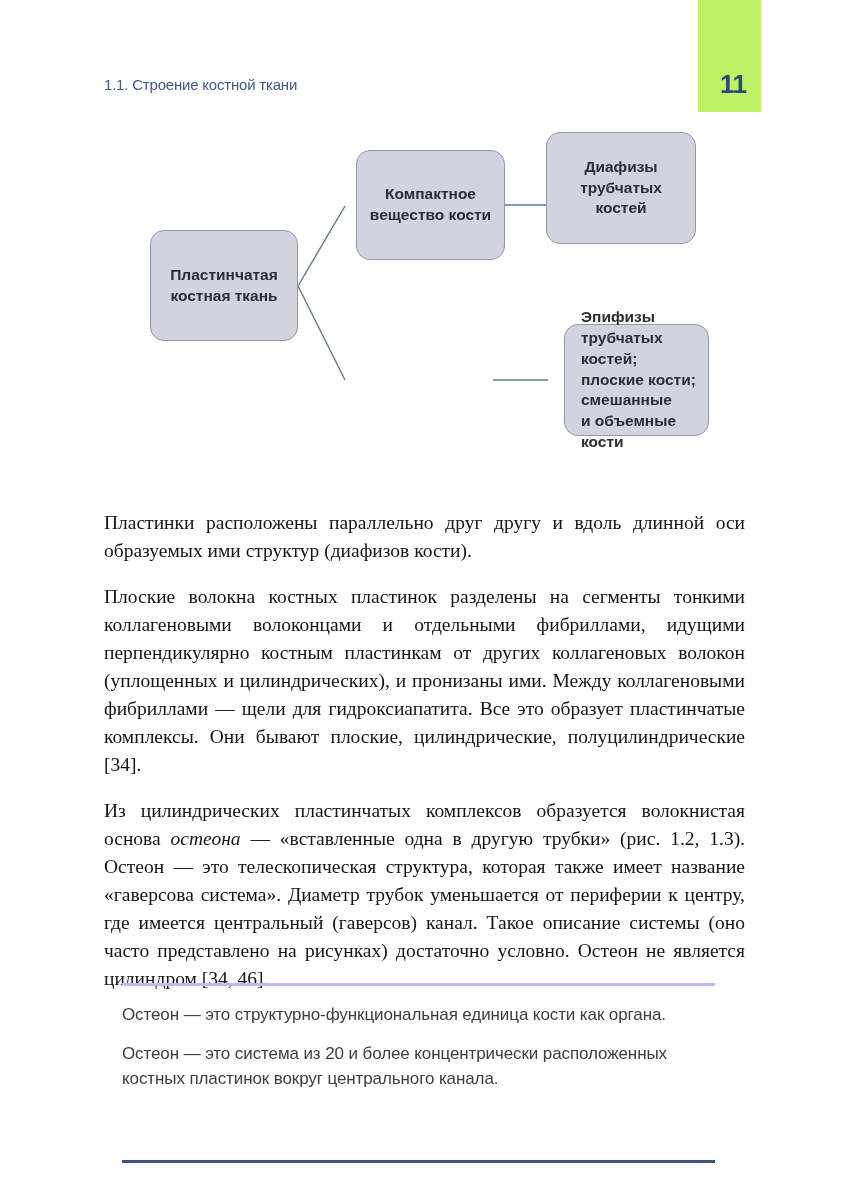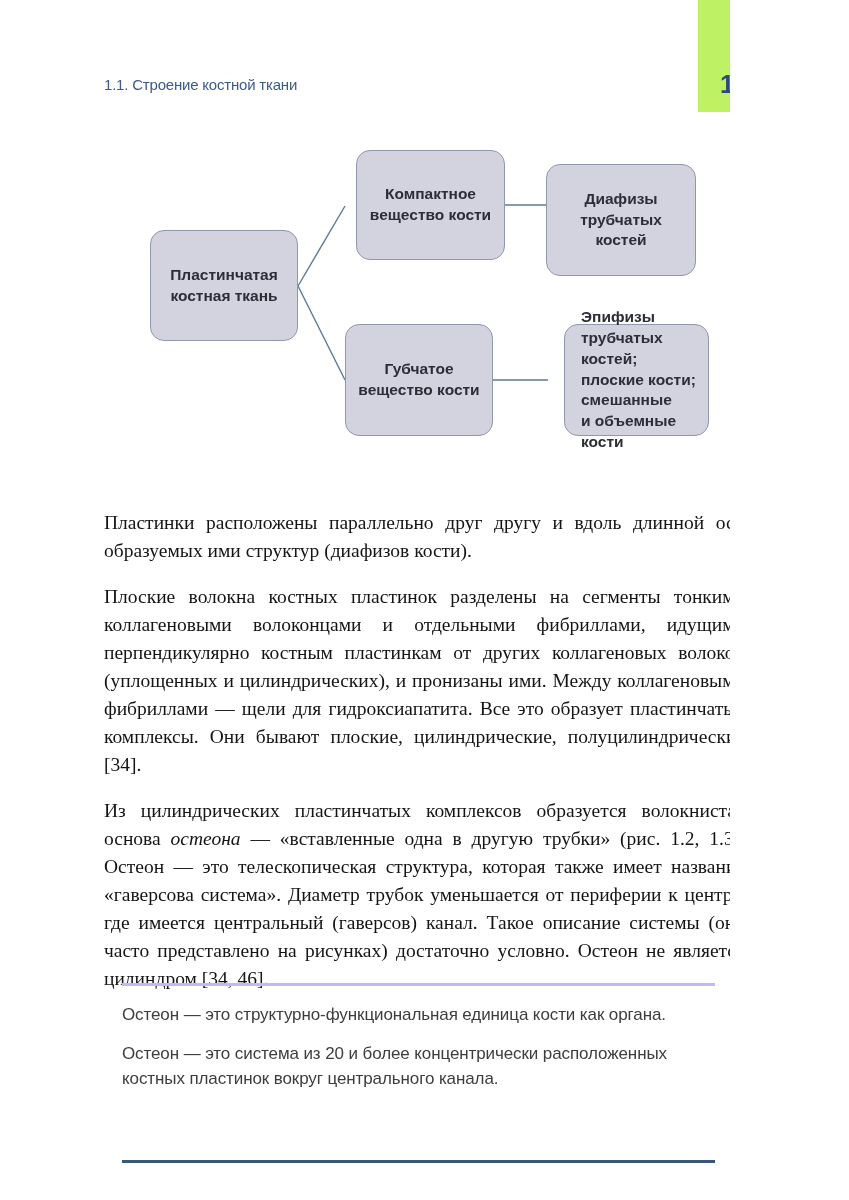--- a/index.html
+++ b/index.html
@@ -2,20 +2,21 @@
 <html lang="ru"><head>
 <meta charset="utf-8">
 <style>
   html,body{margin:0;padding:0;background:#ffffff;}
   .page{
     position:relative;
     width:730px;height:1200px;
     background:#ffffff;
     font-family:"Liberation Sans",sans-serif;
     overflow:hidden;
+    padding-left:31px;
   }
   
   .running-head{
     position:absolute;left:104px;top:76px;
     font-size:15px;letter-spacing:-0.2px;
     color:#3d5a88;
   }
   .pagenum-box{
     position:absolute;left:698px;top:0;width:151px;height:112px;
     background:#bef264;
@@ -35,21 +36,21 @@
     box-sizing:border-box;
     display:flex;align-items:center;justify-content:center;
     font-weight:bold;font-size:15.5px;line-height:1.35;
     color:#2d2d38;text-align:center;
     padding:8px 10px;
   }
   .dbox.left-align{justify-content:flex-start;text-align:left;padding-left:16px;}
   .dbox span{white-space:pre-line;}
   .box-root{left:150px;top:230px;width:148px;height:111px;}
   .box-compact{left:356px;top:150px;width:149px;height:110px;}
-  .box-diaphysis{left:546px;top:164px;width:150px;height:112px;text-align:center;}
+  .box-diaphysis{left:546px;top:132px;width:150px;height:112px;text-align:center;}
   .box-spongy{left:345px;top:324px;width:148px;height:112px;}
   .box-epiphysis{left:548px;top:324px;width:145px;height:112px;margin-left:16px;}
   .connectors{position:absolute;left:0;top:0;}
   
   .caption{
     position:absolute;left:104px;top:452px;width:641px;
     text-align:center;font-size:16.5px;
   }
   .caption .cap-label{font-weight:bold;color:#2c4a77;}
   .caption .cap-text{color:#4571a7;}
@@ -102,23 +103,20 @@
     </div>
 
     <div class="dbox box-compact">
       <span>Компактное вещество кости</span>
     </div>
 
     <div class="dbox box-diaphysis">
       <span>Диафизы трубчатых костей</span>
     </div>
 
-    <div class="dbox box-spongy">
-      <span>Губчатое вещество кости</span>
-    </div>
 
     <div class="dbox box-epiphysis left-align">
       <span>Эпифизы
 трубчатых костей;
 плоские кости;
 смешанные
 и объемные кости</span>
     </div>
   </div>
 

